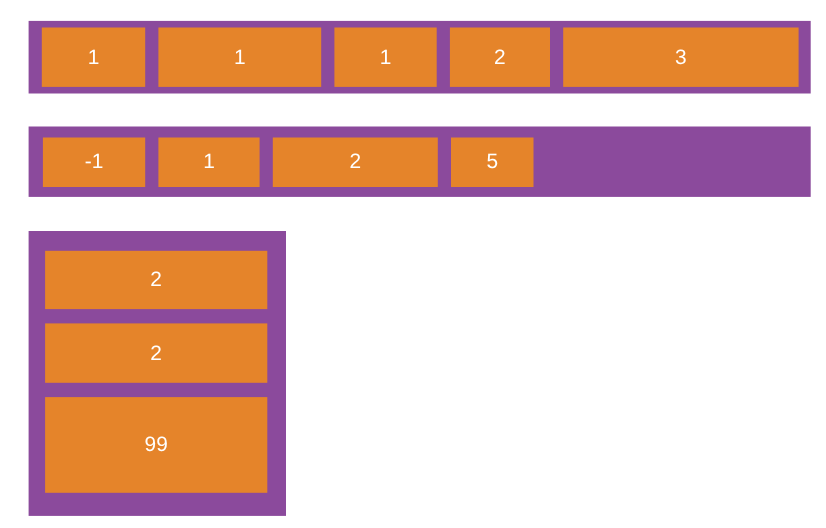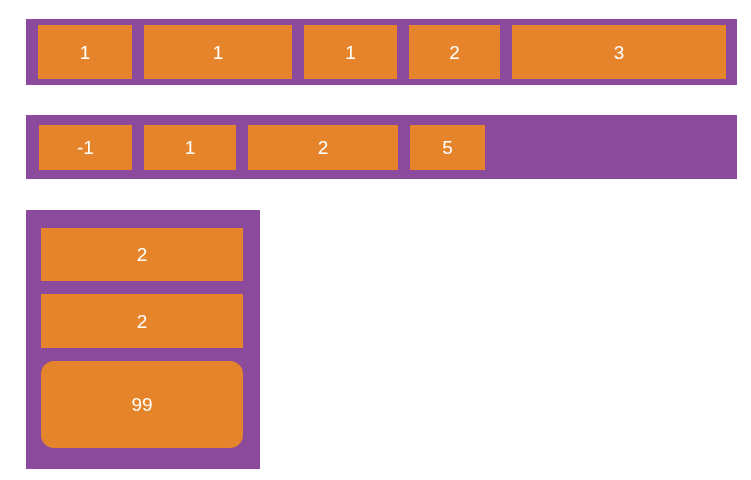--- a/index.html
+++ b/index.html
@@ -106,16 +106,16 @@
   <div class="container-row" id="row-2">
     <div class="cell" style="width:93px;">-1</div>
     <div class="cell" style="width:92px;">1</div>
     <div class="cell" style="width:150px;">2</div>
     <div class="cell" style="width:75px;">5</div>
   </div>
 
   <div class="container-col" id="col-3">
     <div class="cell" style="height:53px;">2</div>
     <div class="cell" style="height:54px;">2</div>
-    <div class="cell" style="height:87px;border-radius:13px;">99</div>
+    <div class="cell" style="height:87px;">99</div>
   </div>
 
 </div>
 
 </body></html>

